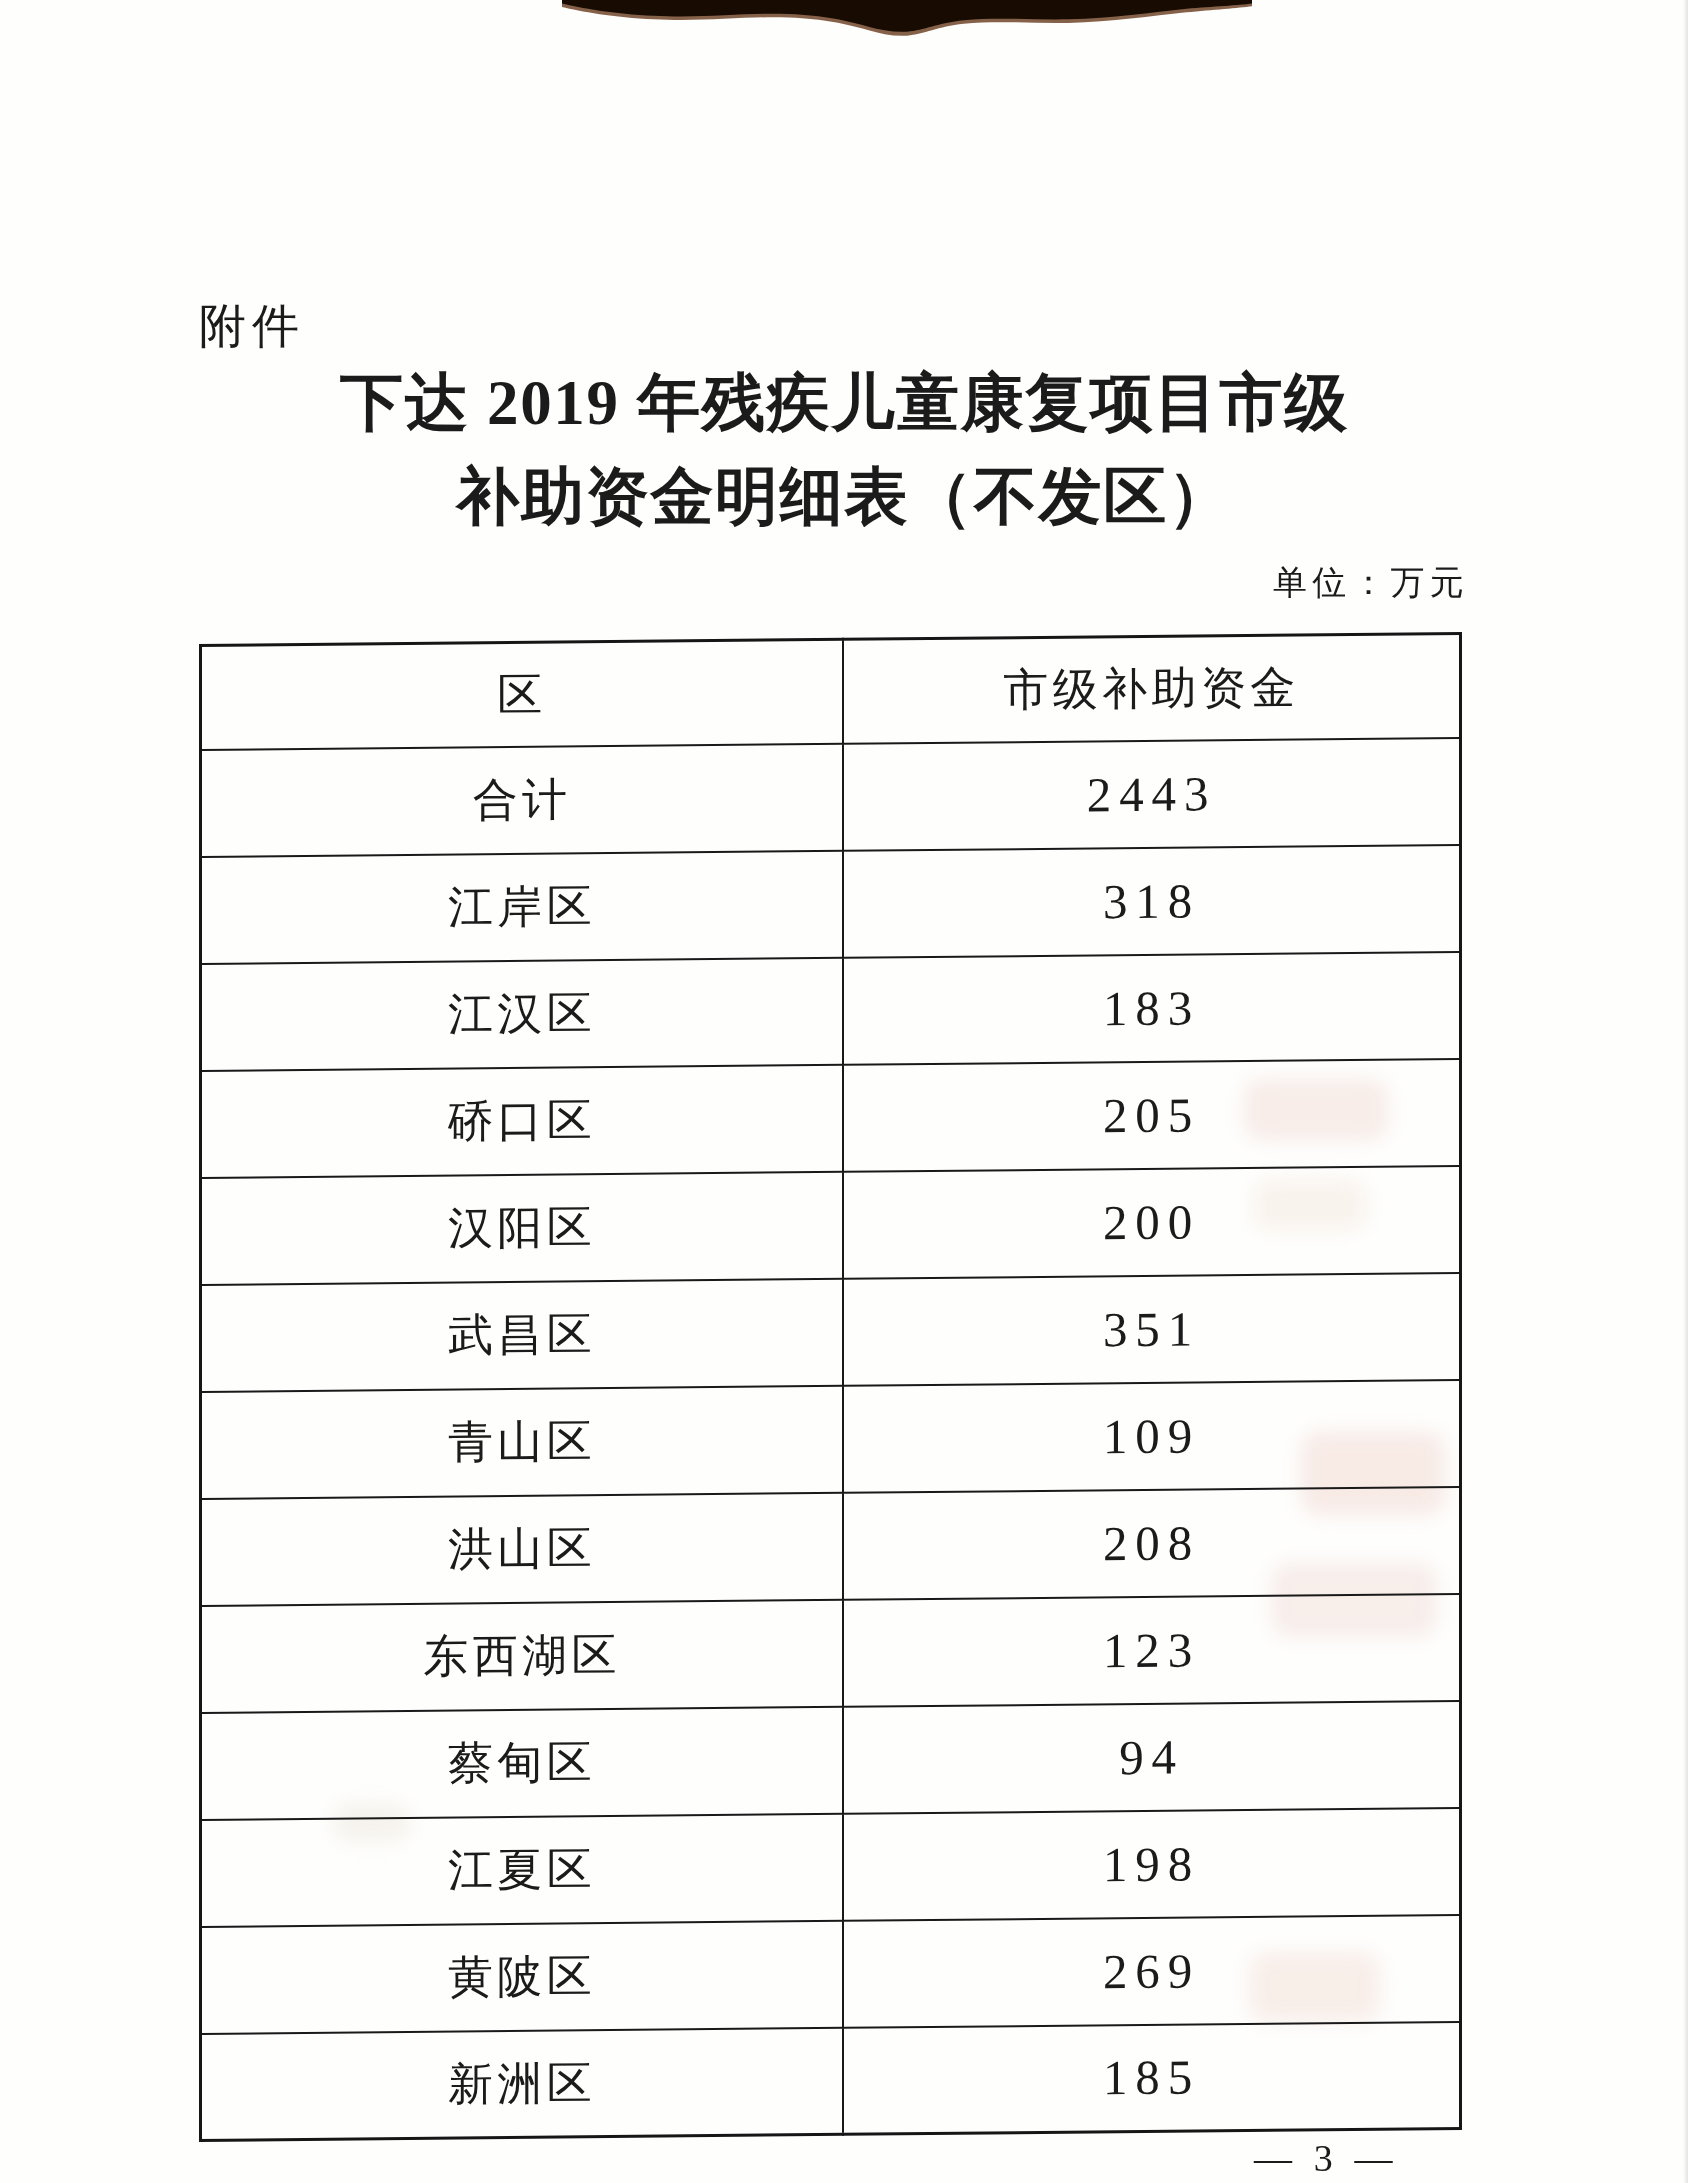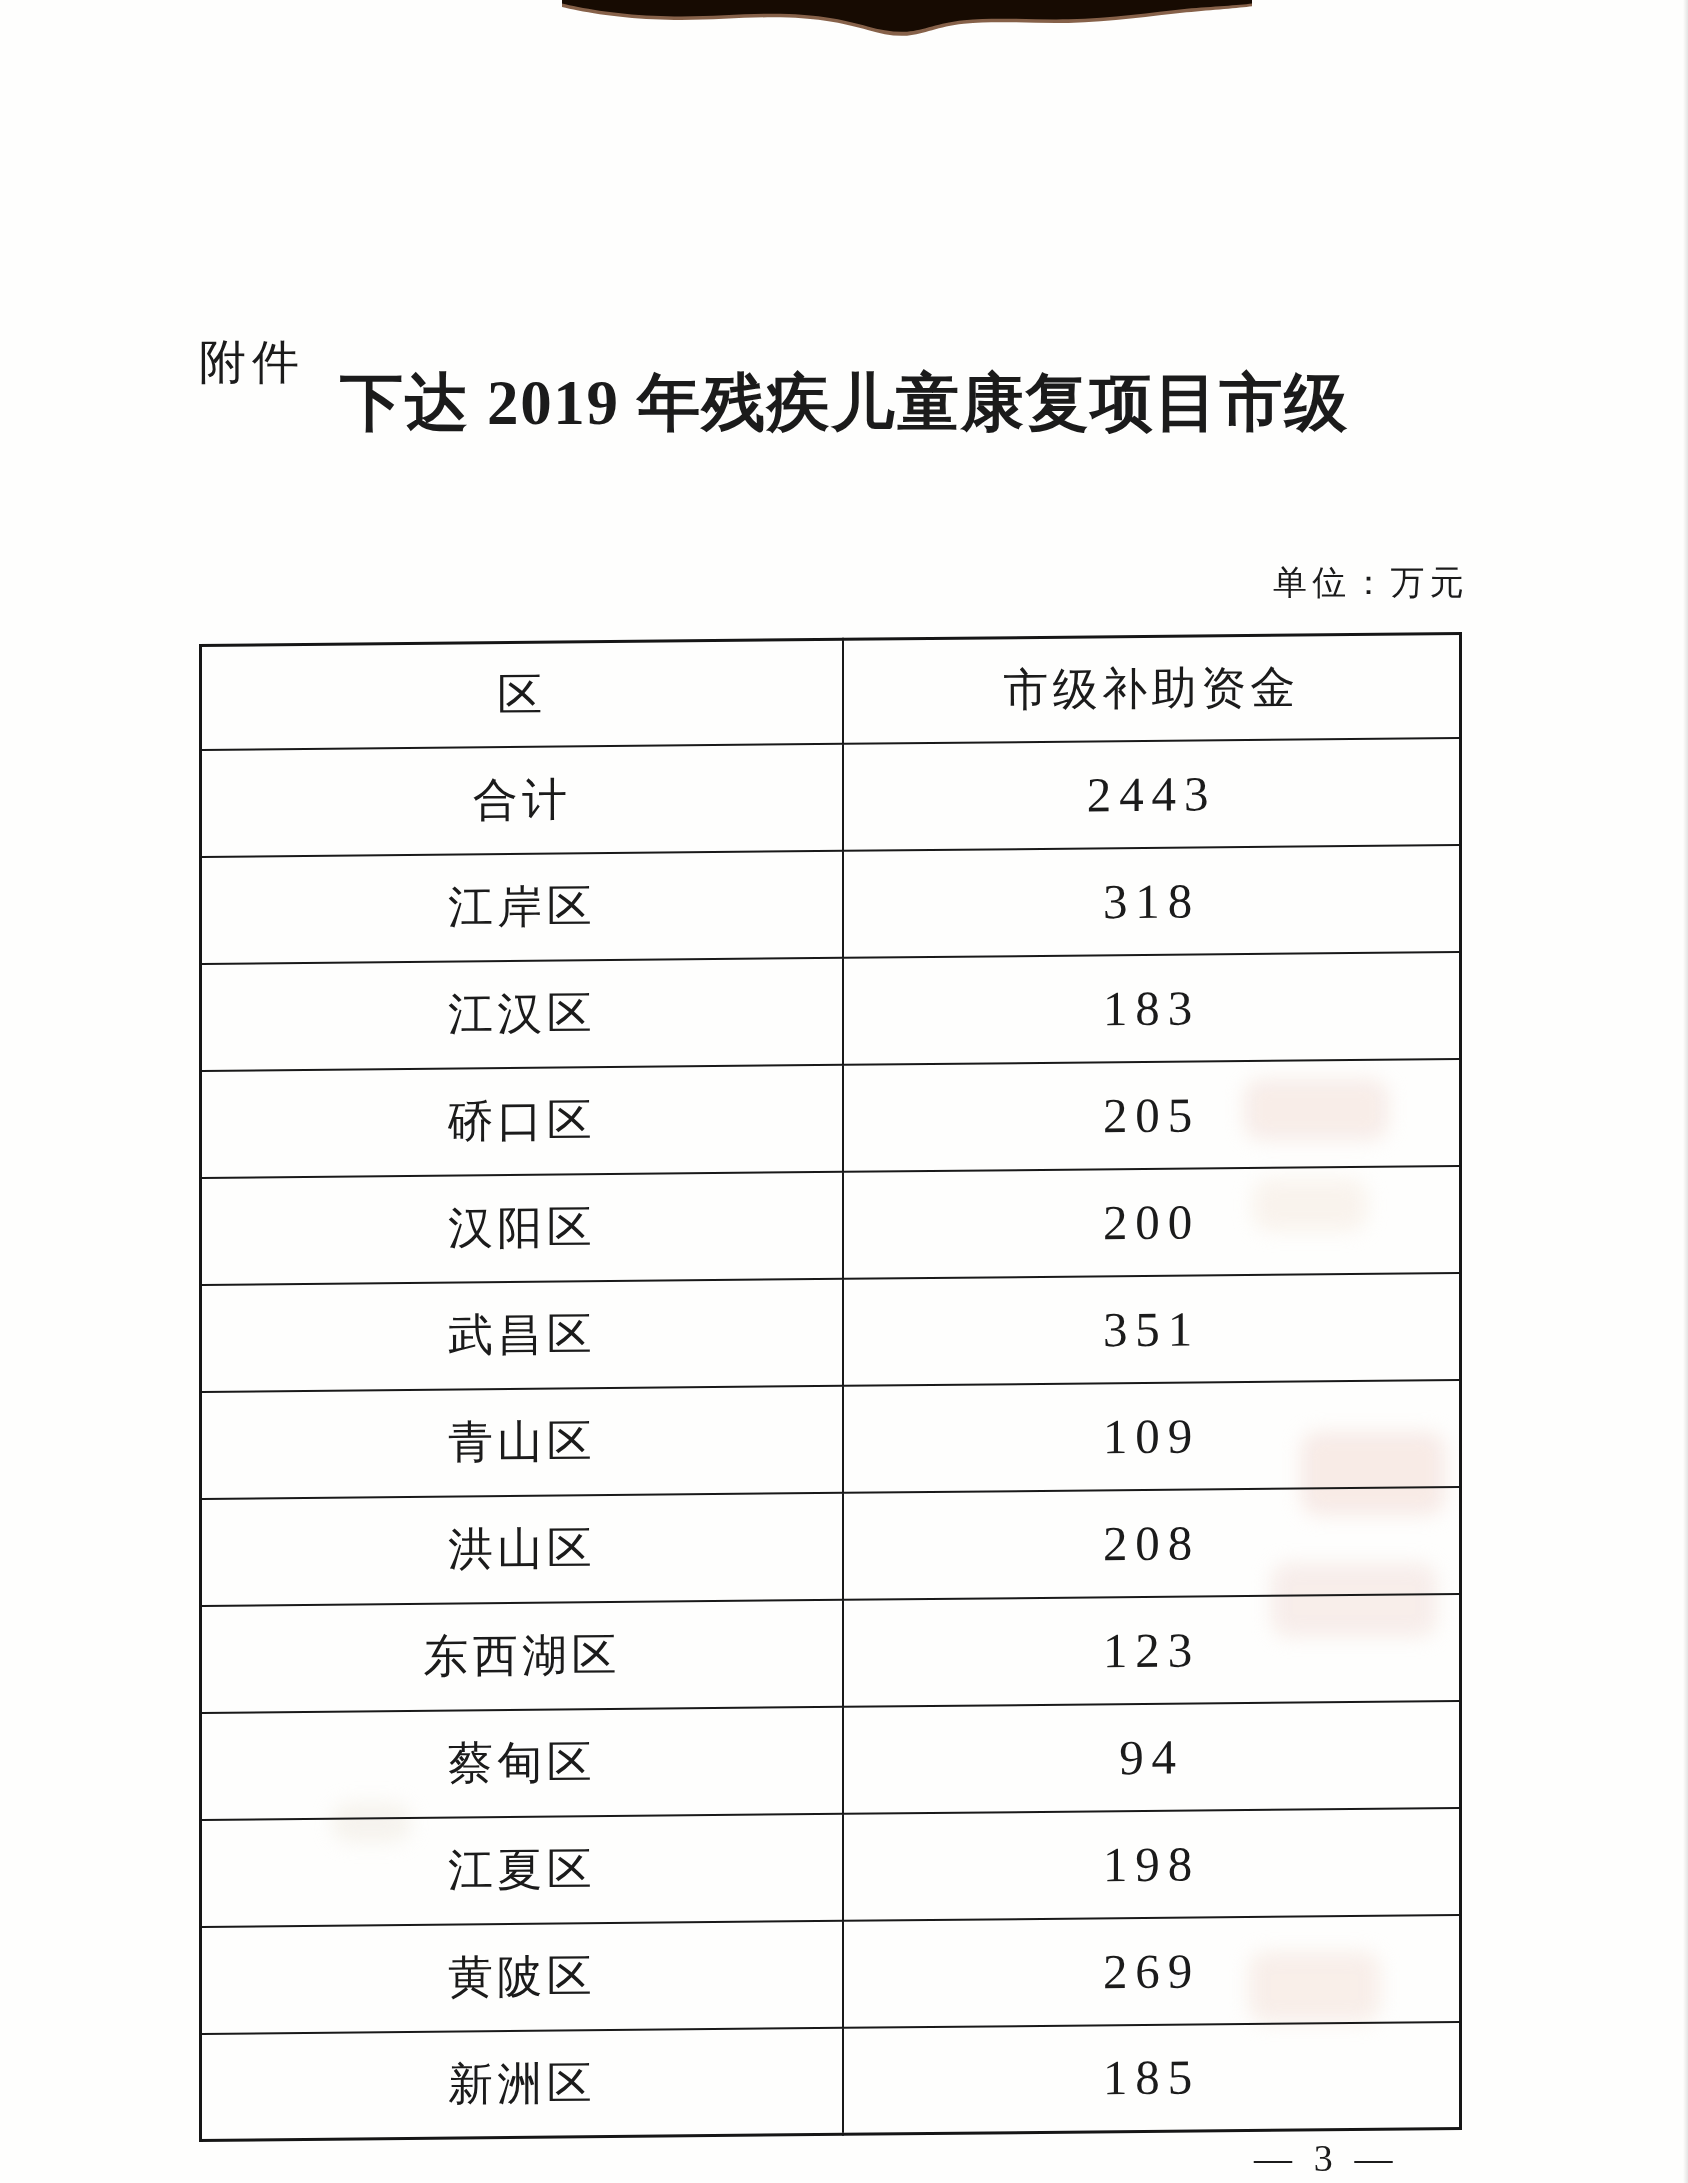--- a/index.html
+++ b/index.html
@@ -16,21 +16,21 @@
   .scan-blob{position:absolute;left:562px;top:0;width:690px;height:44px;}
 
   
   .edge-shadow{
     position:absolute;right:0;top:0;width:6.1px;height:100%;
     background:linear-gradient(to right, rgba(255,255,255,0), rgba(110,110,110,.22));
   }
 
   .attachment-label{
     position:absolute;left:199px;top:295px;
-    font-size:47px;letter-spacing:6.1px;font-weight:500;margin-top:36px;
+    font-size:47px;letter-spacing:6.1px;font-weight:500;
   }
 
   .title-line1,.title-line2{
     position:absolute;left:0;width:100%;text-align:center;
     font-weight:bold;font-size:63px;letter-spacing:1.7px;line-height:1;
     white-space:nowrap;
   }
   .title-line1{top:372px;}
   .title-line2{top:466px;}
 
@@ -87,20 +87,21 @@
   <div class="smudge s1"></div>
   <div class="smudge s2"></div>
   <div class="smudge s3"></div>
   <div class="smudge s4"></div>
   <div class="smudge s5"></div>
   <div class="smudge s6"></div>
 
   <div class="attachment-label">附件</div>
 
   <div class="title-line1">下达 2019 年残疾儿童康复项目市级</div>
+  <div class="title-line2">补助资金明细表（不发区）</div>
 
   <div class="unit-label">单位：万元</div>
 
   <table class="subsidy">
     <colgroup>
         <col class="c1">
         <col class="c2">
       </colgroup>
     <thead>
       <tr class="hdr">

